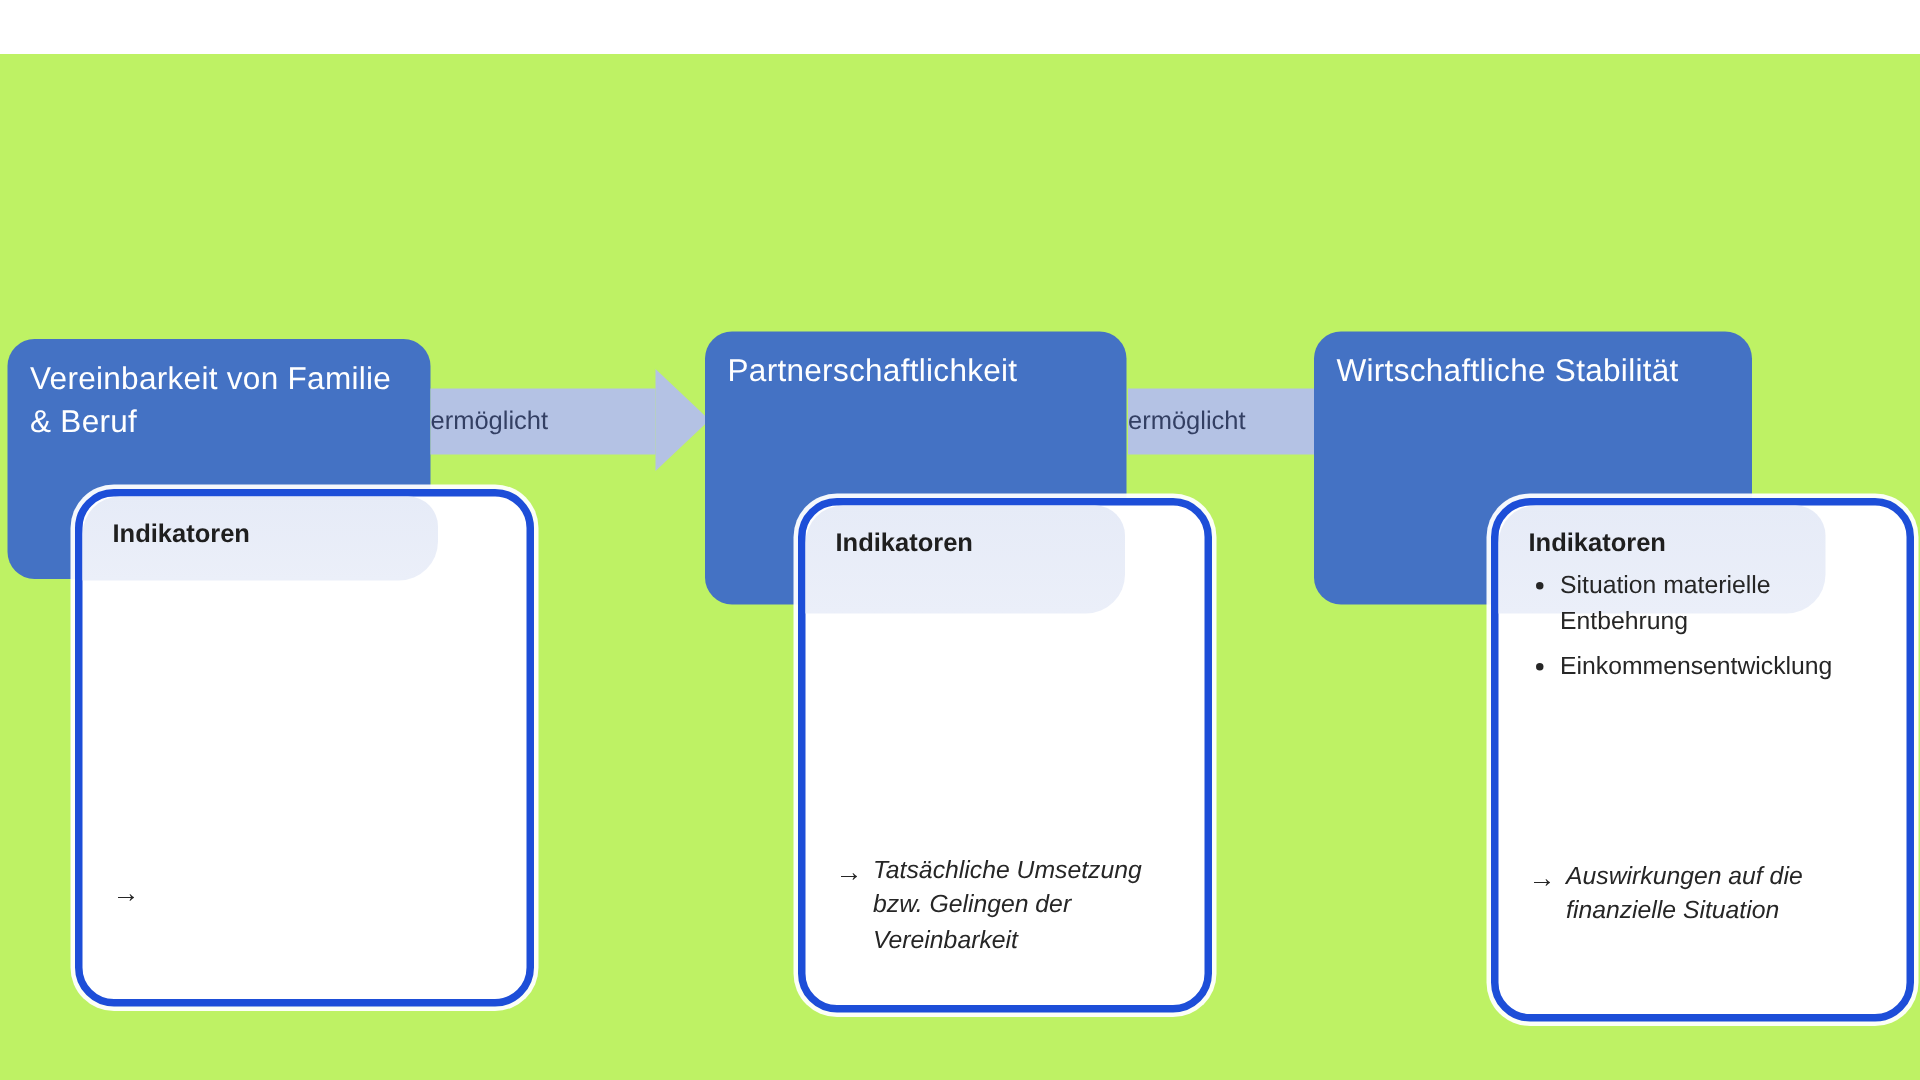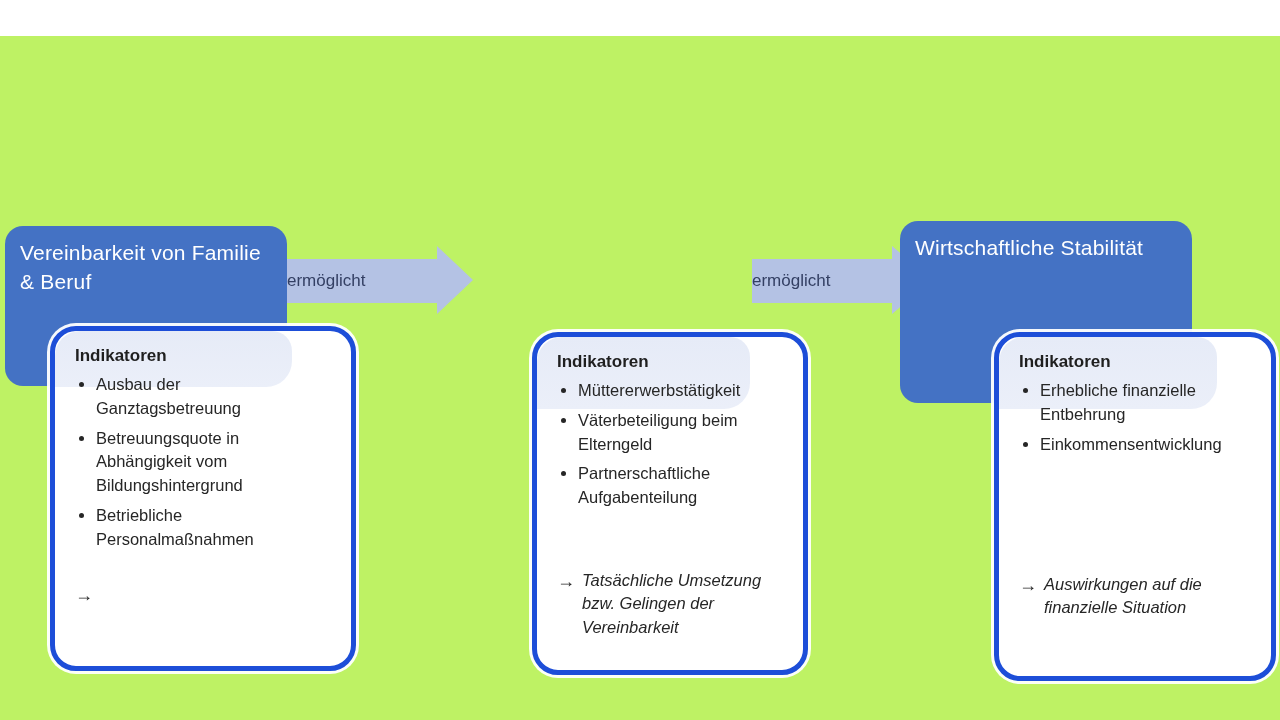--- a/index.html
+++ b/index.html
@@ -23,21 +23,21 @@
     color: #ffffff;
   }
   .concept-box .box-title {
     padding: 13px 16px 0 15px;
     font-size: 21px;
     line-height: 1.38;
     letter-spacing: 0.2px;
   }
   .b1 { left: 5px;   top: 190px; width: 282px; height: 160px; }
   .b2 { left: 470px; top: 185px; width: 281px; height: 182px; }
-  .b3 { left: 900px; top: 185px; width: 292px; height: 182px; }
+  .b3 { left: 876px; top: 185px; width: 292px; height: 182px; }
 
   
   .arrow { position: absolute; top: 210px; height: 68px; }
   .a1 { left: 287px; }
   .a2 { left: 752px; }
   .arrow-body {
     position: absolute;
     top: 13px;
     left: 0;
     height: 44px;
@@ -139,69 +139,62 @@
     <div class="box-title">Vereinbarkeit von Familie &amp; Beruf</div>
   </div>
 
   <div class="arrow a1">
     <div class="arrow-body">
       <span>ermöglicht</span>
     </div>
     <div class="arrow-head"></div>
   </div>
 
+  <div class="concept-box b2">
+    <div class="box-title">Partnerschaftlichkeit</div>
+  </div>
 
   <div class="arrow a2">
     <div class="arrow-body">
       <span>ermöglicht</span>
     </div>
     <div class="arrow-head"></div>
   </div>
 
   <div class="concept-box b3">
     <div class="box-title">Wirtschaftliche Stabilität</div>
   </div>
 
   <div class="card c1">
     <div class="card-band"></div>
     <div class="card-content">
       <p class="card-header">Indikatoren</p>
-      <ul>
-        <li>Ausbau der Ganztagsbetreuung</li>
-        <li>Betreuungsquote in Abhängigkeit vom Bildungshintergrund</li>
-        <li>Betriebliche Personalmaßnahmen</li>
-      </ul>
     </div>
     <div class="outcome">
       <span class="outcome-arrow">→</span>
     </div>
   </div>
 
   <div class="card c2">
     <div class="card-band"></div>
     <div class="card-content">
       <p class="card-header">Indikatoren</p>
-      <ul>
-        <li>Müttererwerbstätigkeit</li>
-        <li>Väterbeteiligung beim Elterngeld</li>
-        <li>Partnerschaftliche Aufgabenteilung</li>
-      </ul>
     </div>
     <div class="outcome">
       <span class="outcome-arrow">→</span>
       <span class="outcome-text">Tatsächliche Umsetzung bzw. Gelingen der Vereinbarkeit</span>
     </div>
   </div>
 
   <div class="card c3">
     <div class="card-band"></div>
     <div class="card-content">
       <p class="card-header">Indikatoren</p>
       <ul>
-        <li>Erhebliche finanzielle Entbehrung</li>
+        <li>Situation materielle Entbehrung</li>
         <li>Einkommensentwicklung</li>
       </ul>
     </div>
     <div class="outcome">
       <span class="outcome-arrow">→</span>
       <span class="outcome-text">Auswirkungen auf die finanzielle Situation</span>
     </div>
   </div>
 
 </div>

